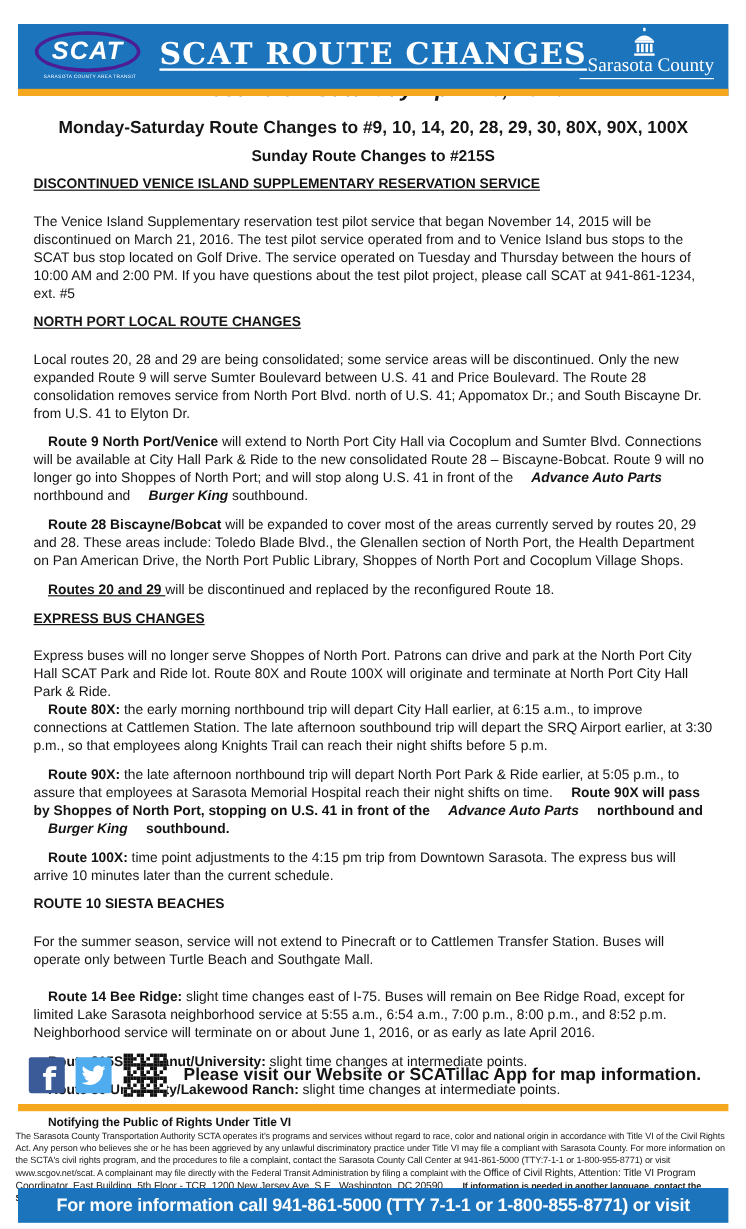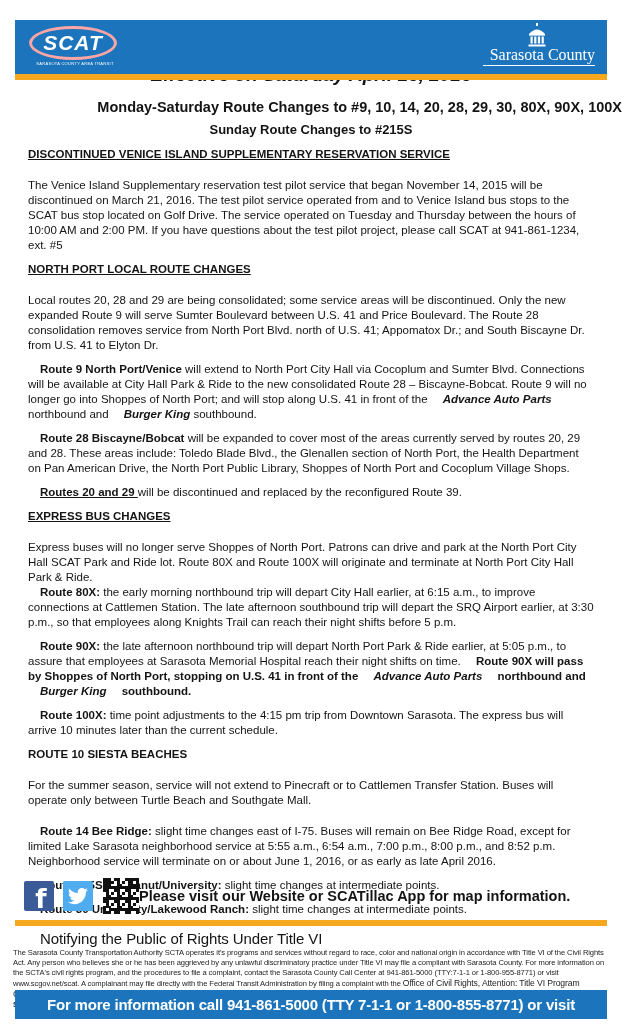--- a/index.html
+++ b/index.html
@@ -11,21 +11,21 @@
   }
   
   .banner {
     position:absolute; top:20px; left:15px; right:15px; height:60px;
     background:#1b74bc; border-bottom:6px solid #f5a71e;
     display:flex; align-items:center; justify-content:space-between; padding:0 12px;
   }
   .scat-logo { position:relative; width:96px; height:46px; flex:0 0 auto; }
   .scat-oval {
     position:absolute; top:2px; left:2px; width:88px; height:34px;
-    border:3px solid #fca5a5; border-radius:50%;
+    border:3px solid #4c1d95; border-radius:50%;
     display:flex; align-items:center; justify-content:center;
   }
   .scat-oval span {
     color:#ffffff; font-weight:bold; font-style:italic;
     font-size:21px; letter-spacing:1px;
   }
   .scat-sub {
     position:absolute; top:37px; left:6px; width:84px; text-align:center;
     color:#ffffff; font-size:4px; letter-spacing:.3px; white-space:nowrap;
   }
@@ -37,21 +37,21 @@
   }
   .county-logo { position:relative; width:112px; height:50px; flex:0 0 auto; text-align:right; }
   .county-icon { position:absolute; top:1px; left:42px; }
   .county-name {
     position:absolute; bottom:6px; left:0; right:0;
     font-family:"Liberation Serif", serif; font-size:16px; color:#ffffff;
     border-bottom:1px solid #ffffff; padding-bottom:1px; white-space:nowrap;
   }
   
   .effective { margin-top:64px; text-align:center; font-weight:bold; font-size:19px;font-style:italic; }
-  .intro-line1 { margin-top:13px; text-align:right; font-weight:bold; font-size:14.5px; }
+  .intro-line1 { margin-top:13px; text-align:center; font-weight:bold; font-size:14.5px; }
   .intro-line2 { margin-top:7px;  text-align:center; font-weight:bold; font-size:13px; }
   
   .content { padding:10px 28px 0 28px; font-size:11.5px; line-height:15px; }
   .section { margin-top:9px; }
   .section:first-child { margin-top:0; }
   .section-heading { font-weight:bold; }
   .section-heading.u { text-decoration:underline; }
   .para { margin-top:9px; }
   .para:first-of-type { margin-top:16px; }
   .para.tight { margin-top:0; }
@@ -69,25 +69,25 @@
     text-align:center; overflow:hidden;
   }
   .icon-fb span { position:relative; top:3px; left:2px; font-family:"DejaVu Sans", sans-serif; }
   .icon-tw {
     width:30px; height:30px; background:#4facee; border-radius:2px; margin-left:9px;
     display:flex; align-items:center; justify-content:center;
   }
   .qr { width:36px; height:36px; margin-left:10px; background:#ffffff;
     display:grid; grid-template-columns:repeat(13,1fr); grid-template-rows:repeat(13,1fr); }
   .qr i { background:#ffffff; } .qr i.k { background:#111111; }
-  .social-msg { font-weight:bold; font-size:14.5px; }
+  .social-msg { margin-left:14px; font-weight:bold; font-size:14.5px; }
   
   .divider { position:absolute; left:15px; right:15px; top:920px; height:6px; background:#f5a71e; }
   .titlevi { position:absolute; left:13px; right:10px; top:930px; }
-  .titlevi-h { font-weight:normal; font-size:15px; letter-spacing:-0.1px;padding-left:27px; }
+  .titlevi-h { font-weight:bold; font-size:10px; letter-spacing:-0.1px;padding-left:27px; }
   .titlevi-b { margin-top:1px; font-size:7.6px; line-height:10px; letter-spacing:-0.1px; color:#222; }
   .titlevi-b .lg { font-size:8.6px; }
   
   .footer-bar {
     position:absolute; left:15px; right:15px; top:990px; height:29px;
     background:#1b74bc; color:#ffffff; font-weight:bold; font-size:15px;
     text-align:center; line-height:29px; letter-spacing:-0.2px;
   }
 </style>
 </head>
@@ -95,20 +95,21 @@
 
 <div class="page">
 
   <div class="banner">
     <div class="scat-logo">
       <div class="scat-oval">
         <span>SCAT</span>
       </div>
       <div class="scat-sub">SARASOTA COUNTY AREA TRANSIT</div>
     </div>
+    <div class="banner-title">SCAT ROUTE CHANGES</div>
     <div class="county-logo">
       <span class="county-icon">
         <svg width="24" height="26" viewBox="0 0 24 26">
           <g fill="#ffffff">
             <rect x="11" y="0" width="2" height="3"></rect>
             <path d="M4 11 Q12 2 20 11 Z"></path>
             <rect x="4" y="11" width="16" height="1.6"></rect>
             <rect x="5.5" y="13.5" width="2.2" height="7"></rect>
             <rect x="9.2" y="13.5" width="2.2" height="7"></rect>
             <rect x="12.9" y="13.5" width="2.2" height="7"></rect>
@@ -128,21 +129,21 @@
   <div class="content" id="sections">
       <div class="section">
         <div class="section-heading u">DISCONTINUED VENICE ISLAND SUPPLEMENTARY RESERVATION SERVICE</div>
         <p class="para"><span>The Venice Island Supplementary reservation test pilot service that began November 14, 2015 will be discontinued on March 21, 2016.  The test pilot service operated from and to Venice Island bus stops to the SCAT bus stop located on Golf Drive.  The service operated on Tuesday and Thursday between the hours of 10:00 AM and 2:00 PM. If you have questions about the test pilot project, please call SCAT at 941-861-1234, ext. #5</span></p>
       </div>
       <div class="section">
         <div class="section-heading u">NORTH PORT LOCAL ROUTE CHANGES</div>
         <p class="para"><span>Local routes 20, 28 and 29 are being consolidated; some service areas will be discontinued.  Only the new expanded Route 9 will serve Sumter Boulevard between U.S. 41 and Price Boulevard. The Route 28 consolidation removes service from North Port Blvd. north of U.S. 41; Appomatox Dr.; and South Biscayne Dr. from U.S. 41 to Elyton Dr.</span></p>
         <p class="para"><span class="b">Route 9 North Port/Venice</span><span> will extend to North Port City Hall via Cocoplum and Sumter Blvd.  Connections will be available at City Hall Park &amp; Ride to the new consolidated Route 28 – Biscayne-Bobcat. Route 9 will no longer go into Shoppes of North Port; and will stop along U.S. 41 in front of the </span><span class="b i">Advance Auto Parts</span><span> northbound and </span><span class="b i">Burger King</span><span> southbound.</span></p>
         <p class="para"><span class="b">Route 28 Biscayne/Bobcat</span><span> will be expanded to cover most of the areas currently served by routes 20, 29 and 28. These areas include: Toledo Blade Blvd., the Glenallen section of North Port, the Health Department on Pan American Drive, the North Port Public Library, Shoppes of North Port and Cocoplum Village Shops.</span></p>
-        <p class="para"><span class="b u">Routes 20 and 29 </span><span>will be discontinued and replaced by the reconfigured Route 39.</span></p>
+        <p class="para"><span class="b u">Routes 20 and 29 </span><span>will be discontinued and replaced by the reconfigured Route 18.</span></p>
       </div>
       <div class="section">
         <div class="section-heading u">EXPRESS BUS CHANGES</div>
         <p class="para"><span>Express buses will no longer serve Shoppes of North Port.  Patrons can drive and park at the North Port City Hall SCAT Park and Ride lot. Route 80X and Route 100X will originate and terminate at North Port City Hall Park &amp; Ride.</span></p>
         <p class="para tight"><span class="b">Route 80X:</span><span> the early morning northbound trip will depart City Hall earlier, at 6:15 a.m., to improve connections at Cattlemen Station.  The late afternoon southbound trip will depart the SRQ Airport earlier, at 3:30 p.m., so that employees along Knights Trail can reach their night shifts before 5 p.m.</span></p>
         <p class="para"><span class="b">Route 90X:</span><span> the late afternoon northbound trip will depart North Port Park &amp; Ride earlier, at 5:05 p.m., to assure that employees at Sarasota Memorial Hospital reach their night shifts on time.  </span><span class="b">Route 90X will pass by Shoppes of North Port, stopping on U.S. 41 in front of the </span><span class="b i">Advance Auto Parts</span><span class="b"> northbound and </span><span class="b i">Burger King</span><span class="b"> southbound.</span></p>
         <p class="para"><span class="b">Route 100X:</span><span> time point adjustments to the 4:15 pm trip from Downtown Sarasota.  The express bus will arrive 10 minutes later than the current schedule.</span></p>
       </div>
       <div class="section">
         <div class="section-heading">ROUTE 10 SIESTA BEACHES</div>

